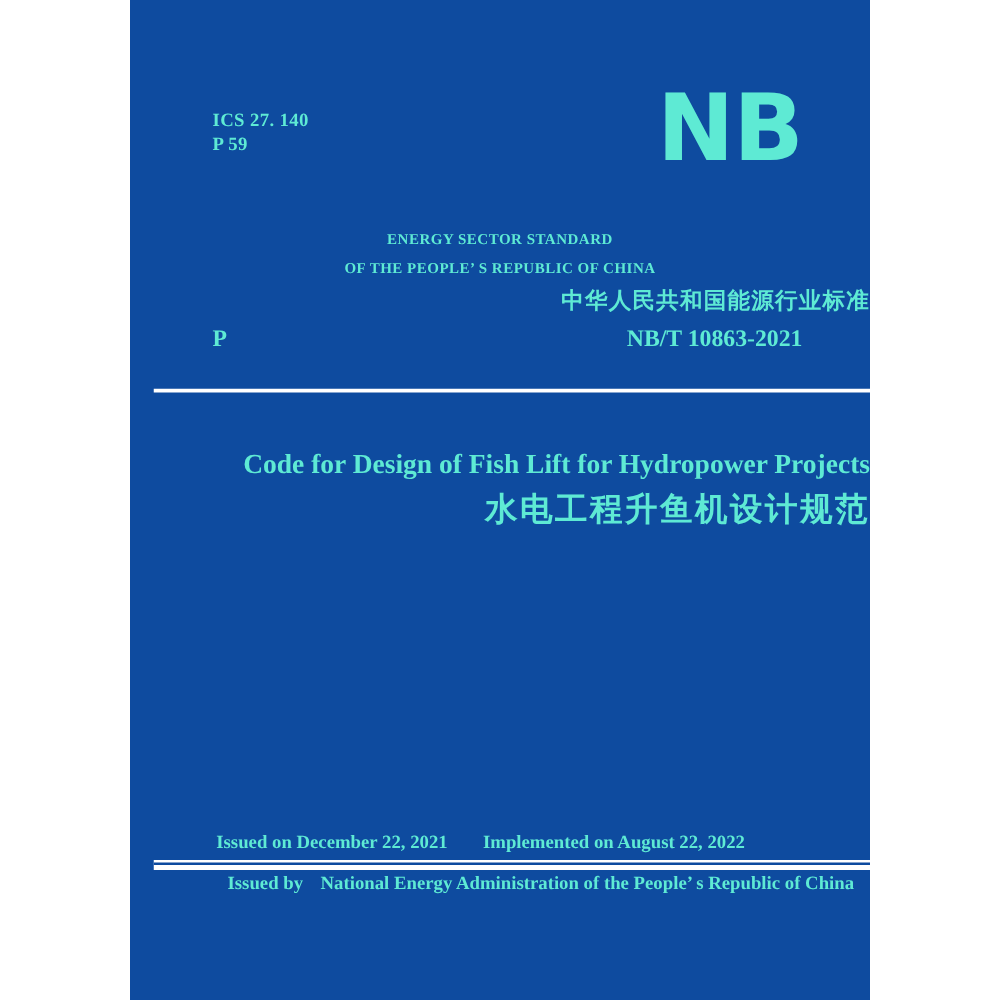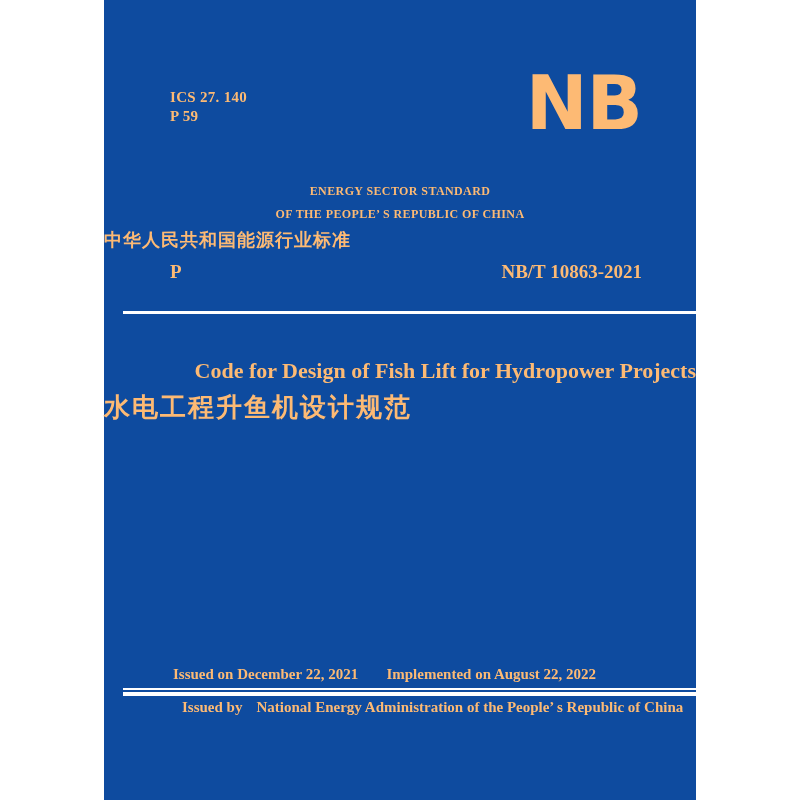--- a/index.html
+++ b/index.html
@@ -17,21 +17,21 @@
     height: 800px;
     background: #ffffff;
   }
   .cover {
     position: absolute;
     left: 104px;
     top: 0;
     width: 592px;
     height: 800px;
     background: #0e4b9f;
-    color: #fdba74;
+    color: #5eead4;
   }
   .ics-block {
     position: absolute;
     left: 66px;
     top: 88px;
     font-size: 15px;
     font-weight: bold;
     line-height: 19px;
     letter-spacing: 0.3px;
   }
@@ -55,21 +55,21 @@
     font-size: 12px;
     font-weight: bold;
     line-height: 23px;
     letter-spacing: 0.4px;
   }
   .std-heading-zh {
     position: absolute;
     left: 0;
     top: 228px;
     width: 100%;
-    text-align: left;
+    text-align: right;
     font-family: "Liberation Sans", sans-serif;
     font-size: 18px;
     font-weight: bold;
     letter-spacing: 1px;
   }
   .number-row {
     position: absolute;
     left: 66px;
     right: 54px;
     top: 261px;
@@ -94,21 +94,21 @@
     width: 100%;
     text-align: right;
     font-size: 22px;
     font-weight: bold;
   }
   .title-zh {
     position: absolute;
     left: 0;
     top: 390px;
     width: 100%;
-    text-align: left;
+    text-align: right;
     font-size: 26px;
     font-weight: bold;
     letter-spacing: 2px;
   }
   .dates-row {
     position: absolute;
     left: 69px;
     right: 100px;
     top: 666px;
     display: flex;

